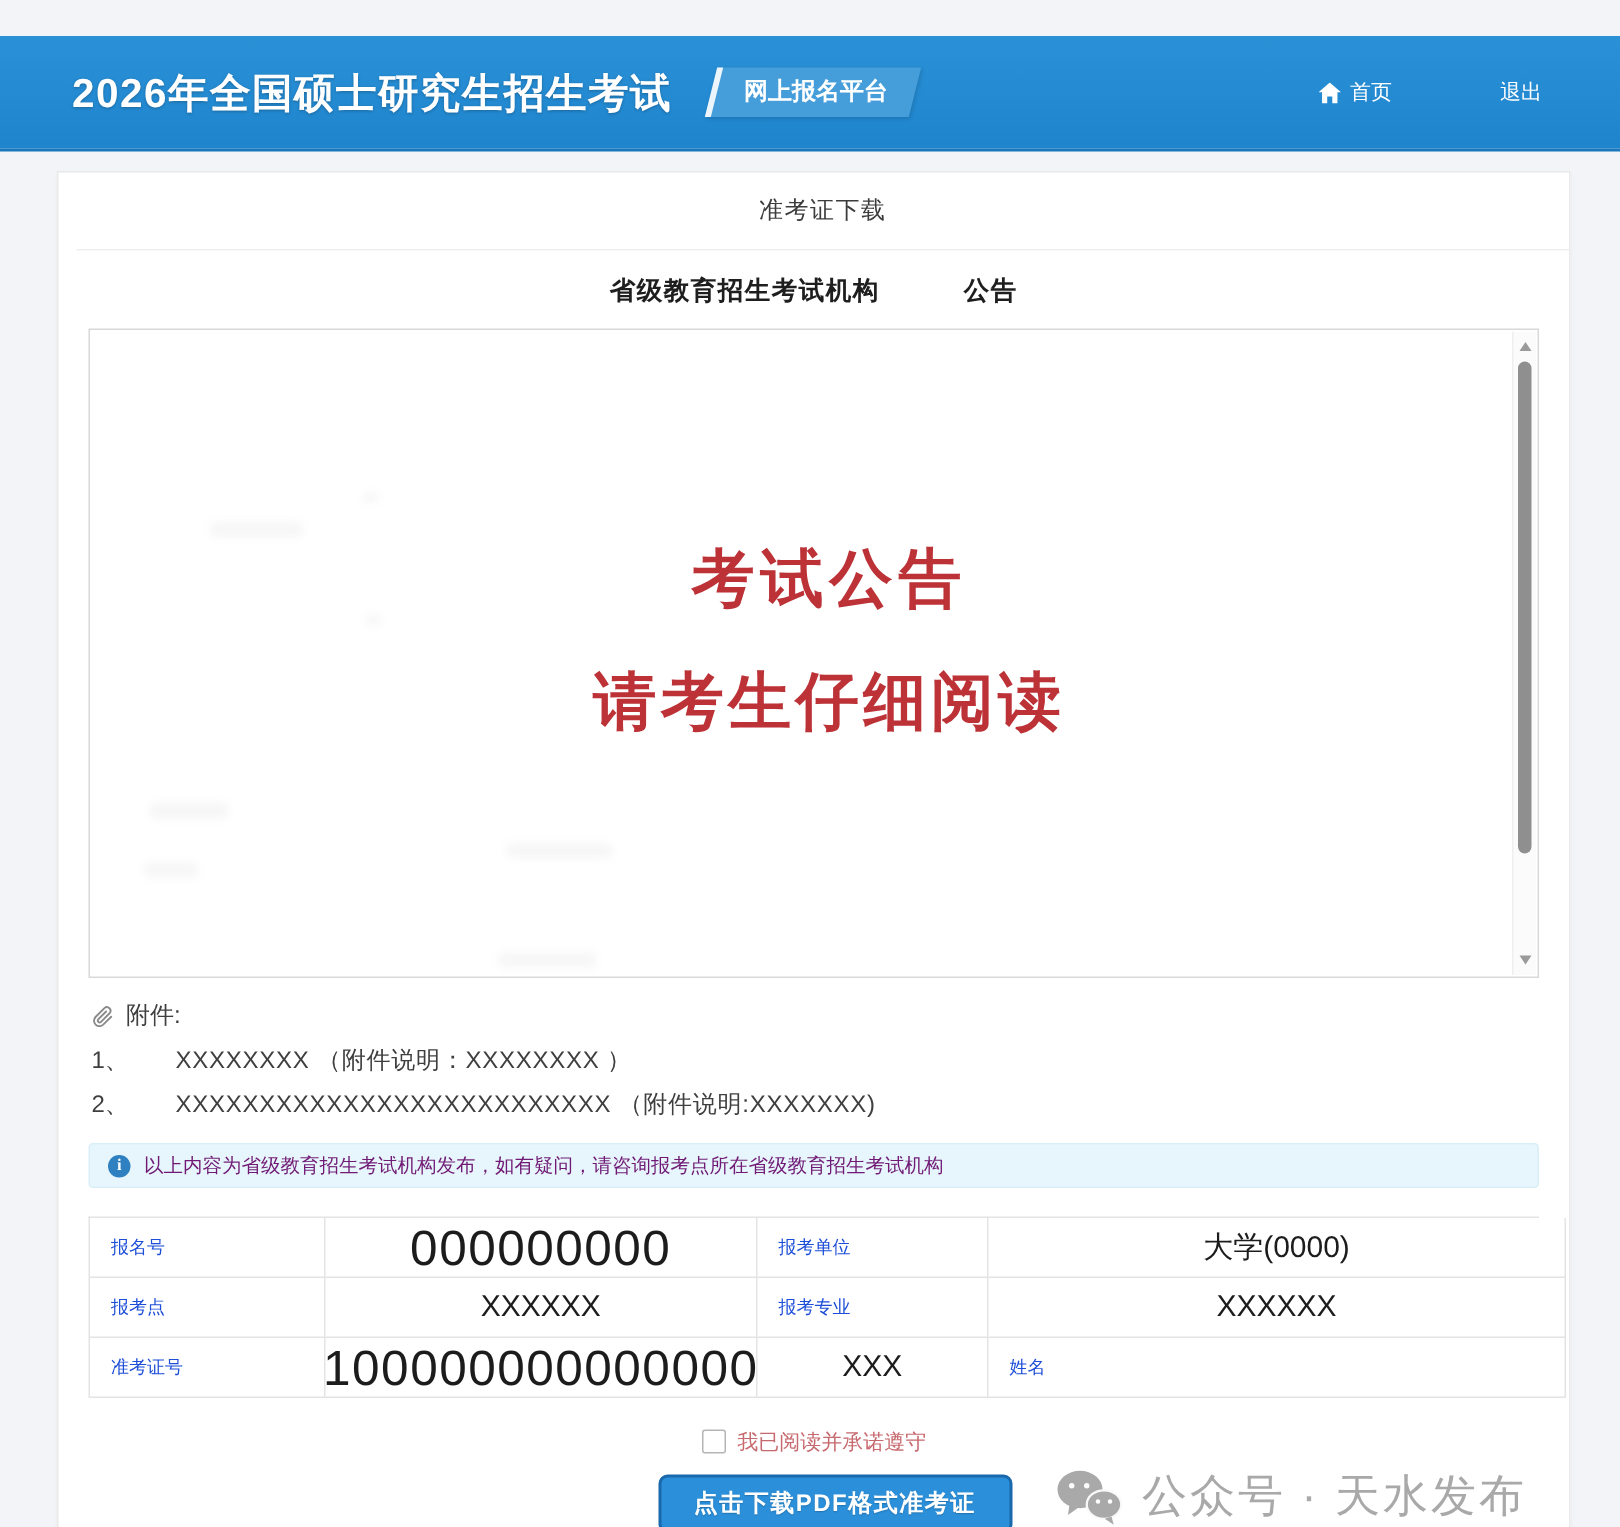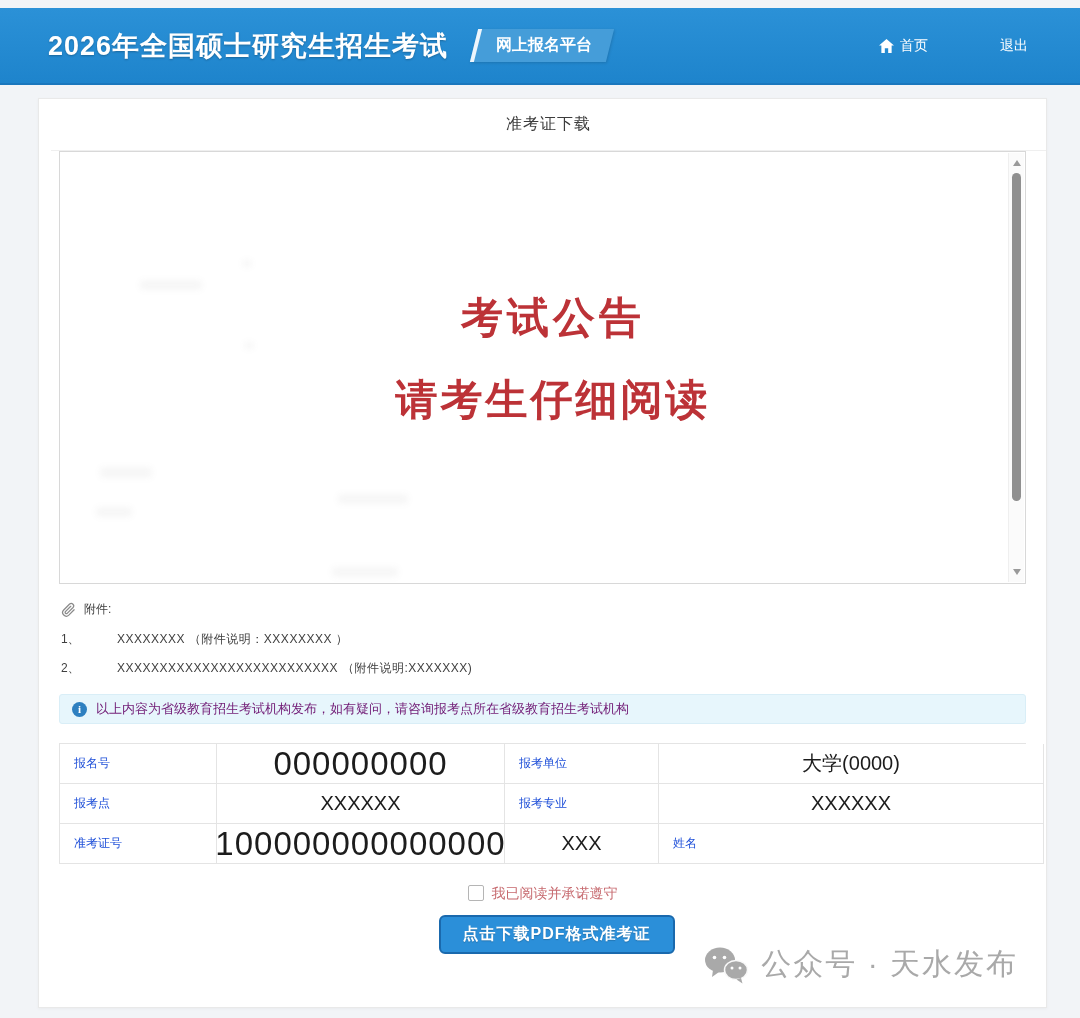--- a/index.html
+++ b/index.html
@@ -5,21 +5,21 @@
   * { margin: 0; padding: 0; box-sizing: border-box; }
   html, body { width: 1080px; height: 1018px; }
   body {
     font-family: "Liberation Sans", "DejaVu Sans", sans-serif;
     background: #f2f4f7;
     overflow: hidden;
     position: relative;
   }
   
   .topbar {
-    margin-top: 8px;
+    margin-top: 24px;
     height: 77px;
     background: linear-gradient(#2b91d7, #1e84cc);
     border-bottom: 2px solid #1a77bd;
     display: flex;
     align-items: center;
     position: relative;
   }
   .topbar-title {
     color: #ffffff;
     font-size: 27px;
@@ -136,21 +136,21 @@
   .tri-up { width: 0; height: 0; border-left: 4px solid transparent; border-right: 4px solid transparent; border-bottom: 6px solid #9a9a9a; }
   .tri-down { width: 0; height: 0; border-left: 4px solid transparent; border-right: 4px solid transparent; border-top: 6px solid #9a9a9a; }
   .scroll-thumb {
     position: absolute;
     top: 20px; left: 3px;
     width: 9px; height: 328px;
     background: #8f8f8f;
     border-radius: 5px;
   }
   
-  .attachments { margin: 14px 22px 0 22px; font-size: 12px; color: #3f3f3f; }
+  .attachments { margin: 14px 22px 0 22px; font-size: 16px; color: #3f3f3f; }
   .attach-head { display: flex; align-items: center; gap: 8px; height: 22px; }
   .attach-item { display: flex; align-items: center; margin-top: 9px; height: 20px; }
   .attach-index { width: 28px; margin-right: 28px; color: #3f3f3f; }
   .attach-text { color: #3f3f3f; letter-spacing: .5px; }
   
   .info-bar {
     margin: 16px 20px 0 20px;
     height: 30px;
     background: #e7f6fc;
     border: 1px solid #d9eef7;
@@ -219,21 +219,21 @@
     padding: 7px 22px;
     letter-spacing: 1px;
     cursor: pointer;
     font-family: "Liberation Sans", sans-serif;
     text-shadow: 0 1px 1px rgba(0,0,0,.2);
   }
   
   .watermark {
     position: absolute;
     right: 28px;
-    bottom: 22px;
+    bottom: 5px;
     display: flex;
     align-items: center;
     gap: 12px;
     color: #a9a9a9;
   }
   .watermark-text { font-size: 30px; letter-spacing: 2px; white-space: nowrap; }
 </style>
 </head>
 <body>
 
@@ -254,20 +254,24 @@
     </div>
   </div>
 </div>
 
 <div class="card">
 
   <div class="card-title-row">
     <div class="card-title">准考证下载</div>
   </div>
 
+  <div class="notice-heading-row">
+    <span class="notice-heading">省级教育招生考试机构</span>
+    <span class="notice-heading">公告</span>
+  </div>
 
   <div class="notice-box">
     <div class="notice-content">
       <div class="banner-line1">考试公告</div>
       <div class="banner-line2">请考生仔细阅读</div>
     </div>
 
     <div class="smudge" style="left:80px;top:128px;width:62px;height:10px;"></div>
     <div class="smudge" style="left:182px;top:108px;width:10px;height:7px;"></div>
     <div class="smudge" style="left:184px;top:190px;width:10px;height:7px;"></div>

